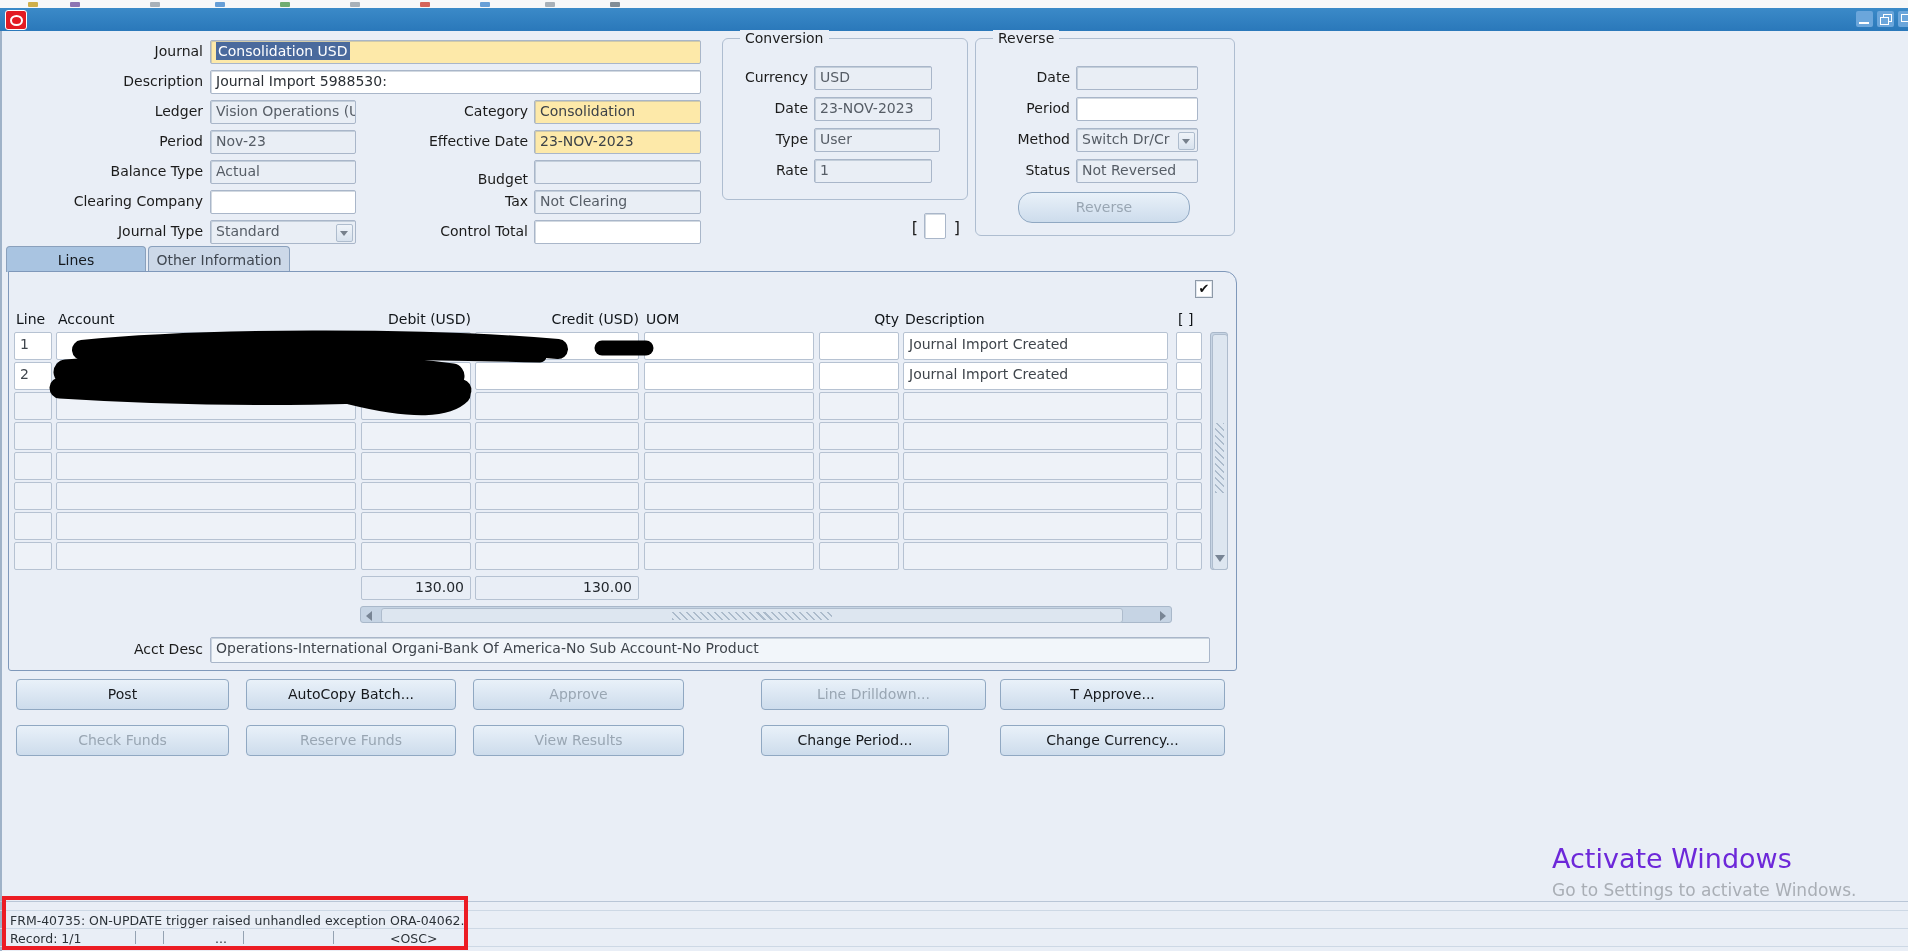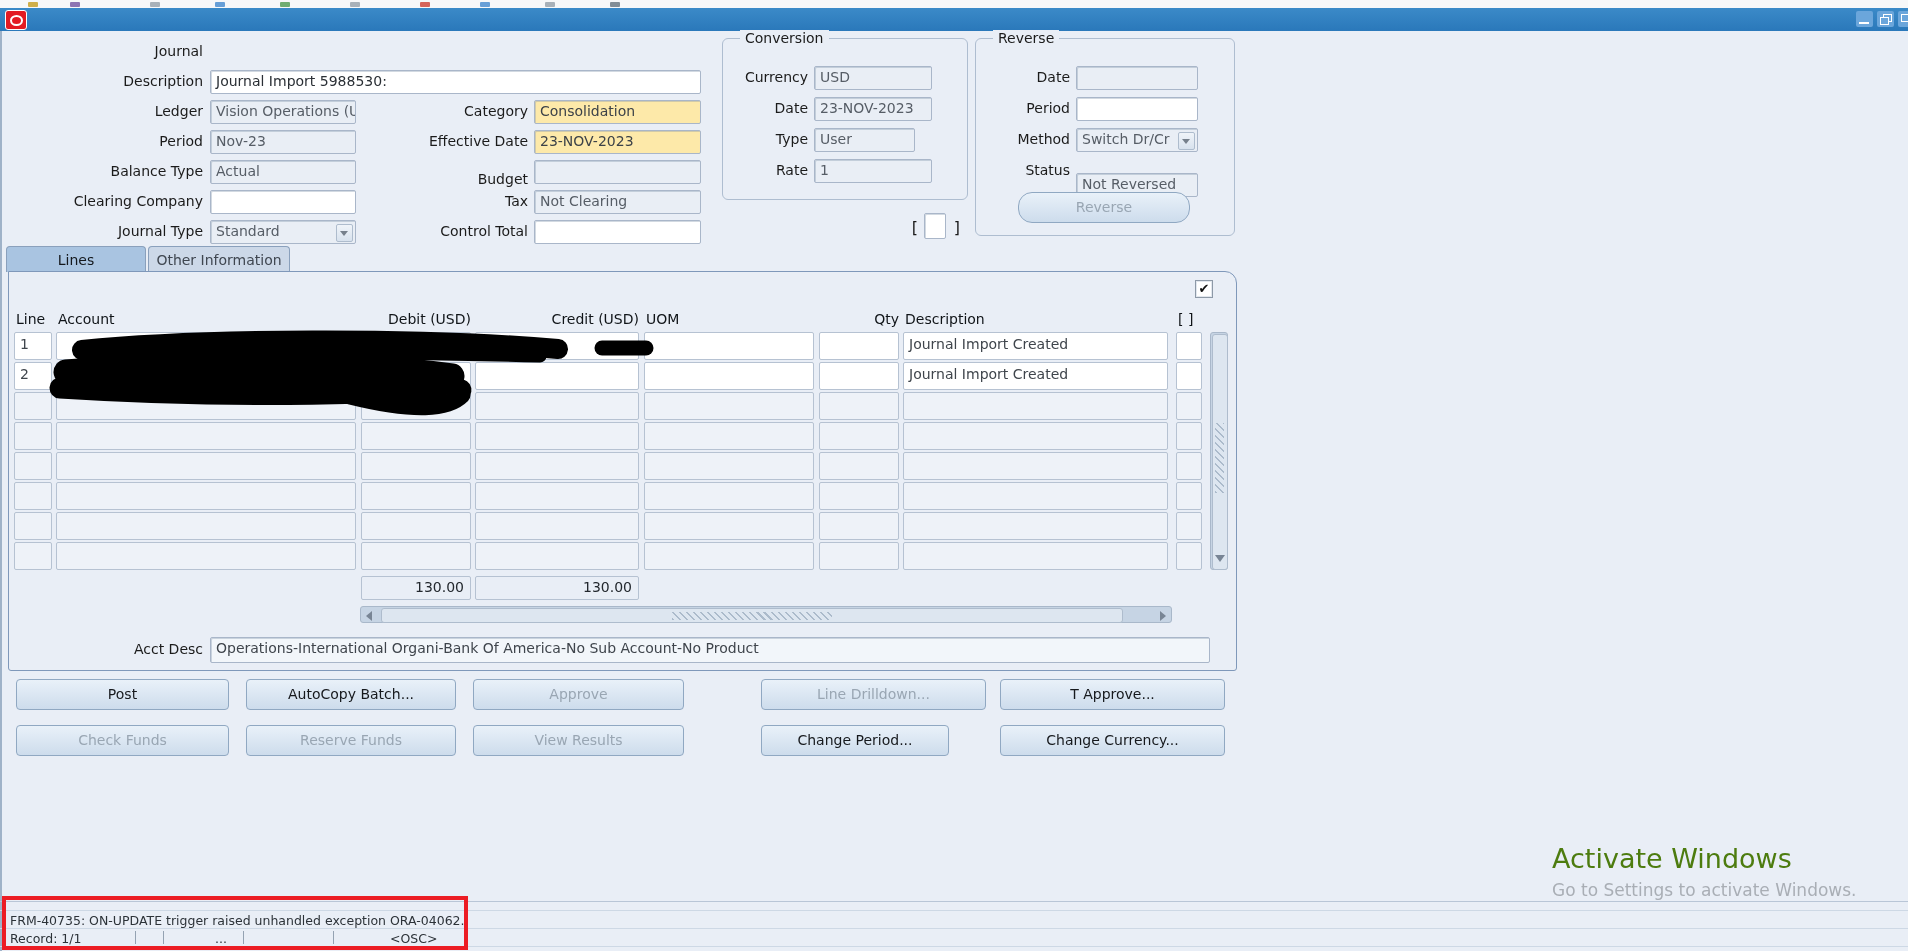--- a/index.html
+++ b/index.html
@@ -55,21 +55,21 @@
   .hatch{position:absolute;background:repeating-linear-gradient(45deg,#9fb0c2 0 1.5px,transparent 1.5px 5px);opacity:.8;}
   .sbarrow{position:absolute;width:0;height:0;}
   
   .btn{position:absolute;height:31px;line-height:29px;box-sizing:border-box;text-align:center;font-size:14px;
        background:linear-gradient(#e9f1f9,#cddcec);border:1px solid #90a8c2;border-radius:4px;color:#16191d;}
   .btn.disabled{color:#99a6b3;}
   .btn.pill{border-radius:14px;}
   
   .statusline{position:absolute;font-size:12.5px;color:#2c3238;white-space:nowrap;}
   .sep{position:absolute;width:1px;height:13px;background:#94a2b2;}
-  .watermark1{position:absolute;font-size:27px;color:#4d7c0f;}
+  .watermark1{position:absolute;font-size:27px;color:#6d28d9;}
   .watermark2{position:absolute;font-size:17px;color:#a9aeb5;}
   .redbox{position:absolute;border:4px solid #ec1c24;z-index:50;}
   .hline{position:absolute;height:1px;background:#b9c6d7;}
 </style>
 </head>
 <body>
 
 <div class="screen">
 
   <div class="abs topstrip">
@@ -94,20 +94,21 @@
         <span class="sq2"></span>
         <span class="sq1"></span>
       </span>
     <span class="winbtn" style="left:1898px">
         <span class="sq1" style="top:3px;left:3px;border-color:#fff"></span>
       </span>
   </div>
   <div class="abs leftedge"></div>
 
   <div class="lbl" style="left:20px;top:43px;width:183px">Journal</div>
+  <div class="fld yellow" style="left:210px;top:40px;width:491px"><span class="sel">Consolidation USD</span></div>
 
   <div class="lbl" style="left:20px;top:73px;width:183px">Description</div>
   <div class="fld white" style="left:210px;top:70px;width:491px">Journal Import 5988530:</div>
 
   <div class="lbl" style="left:20px;top:103px;width:183px">Ledger</div>
   <div class="fld gray" style="left:210px;top:100px;width:146px">Vision Operations (U</div>
 
   <div class="lbl" style="left:20px;top:133px;width:183px">Period</div>
   <div class="fld gray" style="left:210px;top:130px;width:146px">Nov-23</div>
 
@@ -139,34 +140,34 @@
   <div class="fld white" style="left:924px;top:213px;width:22px;height:26px"></div>
   <div class="lbl" style="left:950px;top:218px;width:10px;font-size:16px">]</div>
 
   <div class="group" style="left:722px;top:38px;width:244px;height:160px"></div>
   <div class="legend" style="left:740px;top:30px">Conversion</div>
   <div class="lbl" style="left:730px;top:69px;width:78px">Currency</div>
   <div class="fld gray" style="left:814px;top:66px;width:118px">USD</div>
   <div class="lbl" style="left:730px;top:100px;width:78px">Date</div>
   <div class="fld gray" style="left:814px;top:97px;width:118px">23-NOV-2023</div>
   <div class="lbl" style="left:730px;top:131px;width:78px">Type</div>
-  <div class="fld gray" style="left:814px;top:128px;width:101px">User</div>
+  <div class="fld gray" style="left:814px;top:128px;width:126px">User</div>
   <div class="lbl" style="left:730px;top:162px;width:78px">Rate</div>
   <div class="fld gray" style="left:814px;top:159px;width:118px">1</div>
 
   <div class="group" style="left:975px;top:38px;width:258px;height:196px"></div>
   <div class="legend" style="left:993px;top:30px">Reverse</div>
   <div class="lbl" style="left:985px;top:69px;width:85px">Date</div>
   <div class="fld gray" style="left:1076px;top:66px;width:122px"></div>
   <div class="lbl" style="left:985px;top:100px;width:85px">Period</div>
   <div class="fld white" style="left:1076px;top:97px;width:122px"></div>
   <div class="lbl" style="left:985px;top:131px;width:85px">Method</div>
   <div class="fld gray" style="left:1076px;top:128px;width:122px"><span>Switch Dr/Cr</span><span class="ddarrow"></span></div>
   <div class="lbl" style="left:985px;top:162px;width:85px">Status</div>
-  <div class="fld gray" style="left:1076px;top:173px;width:122px">Not Reversed</div>
+  <div class="fld gray" style="left:1076px;top:159px;width:122px">Not Reversed</div>
   <div class="btn pill disabled" style="left:1018px;top:192px;width:172px">Reverse</div>
 
   <div class="tab active" style="left:6px;top:246px;width:140px">Lines</div>
   <div class="tab inactive" style="left:148px;top:246px;width:142px">Other Information</div>
 
   <div class="linesframe"></div>
   <div class="checkbox" style="left:1195px;top:280px">✔</div>
 
   <div class="th" style="left:16px;top:311px">Line</div>
   <div class="th" style="left:58px;top:311px">Account</div>

